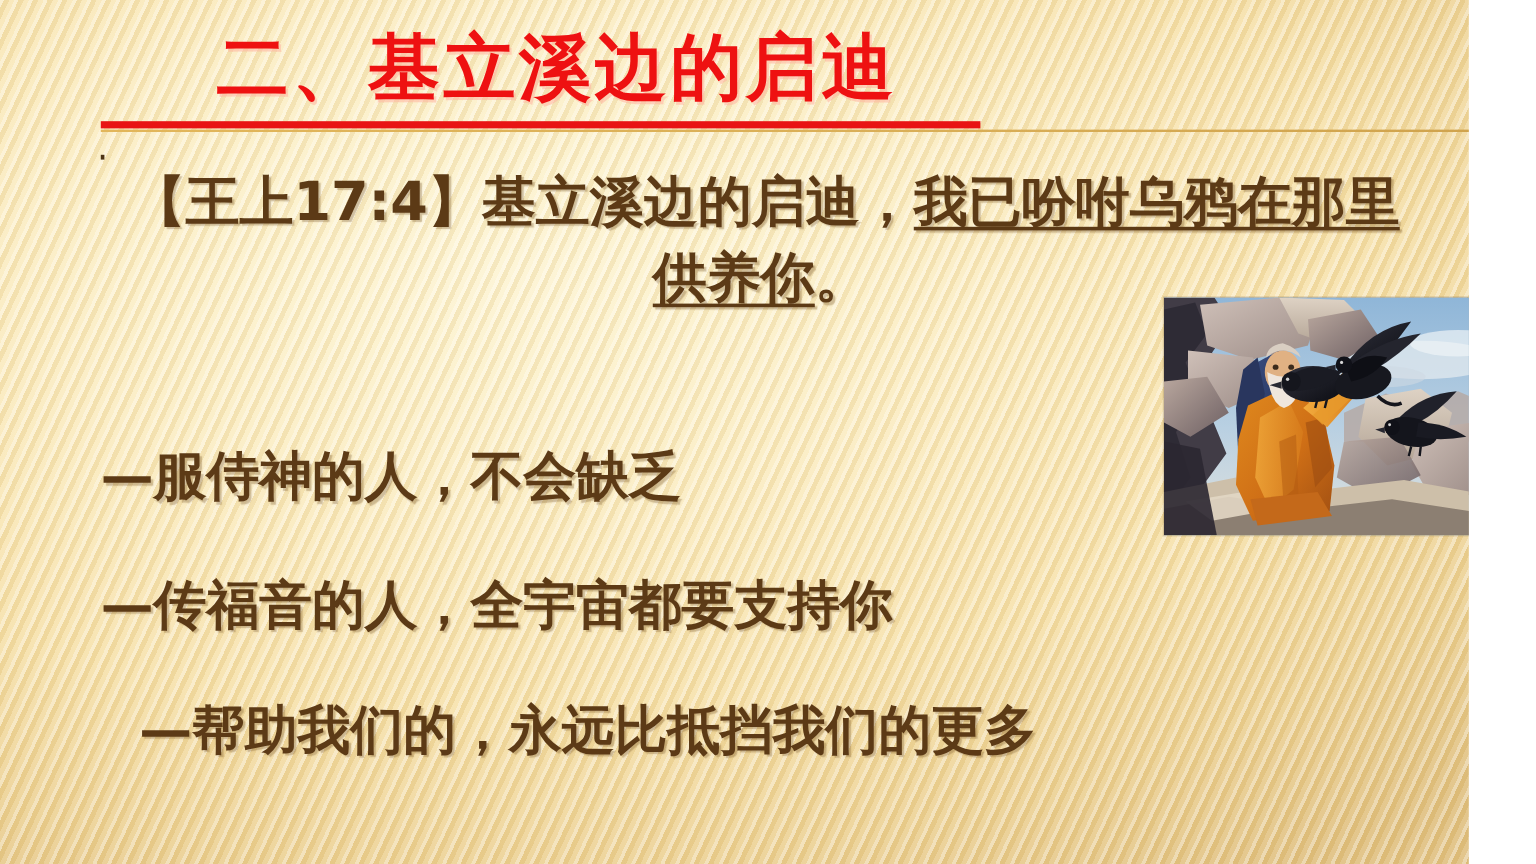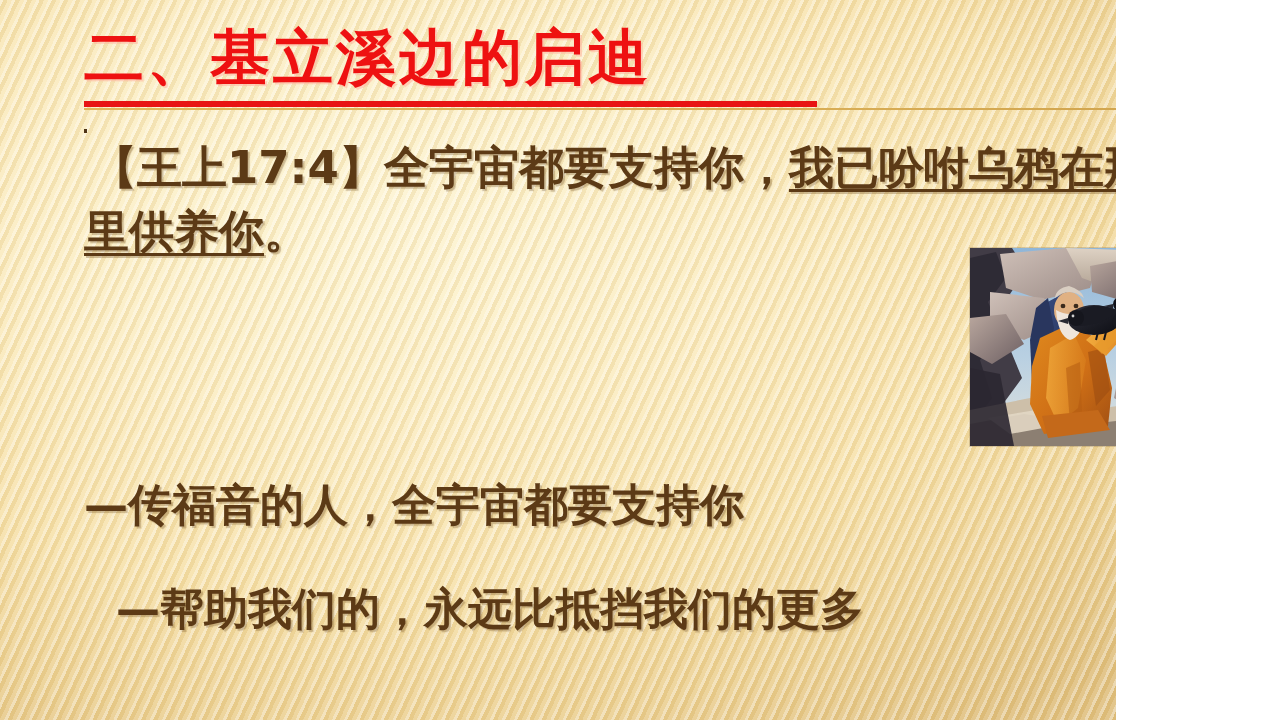--- a/index.html
+++ b/index.html
@@ -3,40 +3,41 @@
 <meta charset="utf-8">
 <style>
   html, body {
     margin: 0;
     padding: 0;
     background: #ffffff;
   }
 
   #slide {
     position: relative;
-    width: 1116px;
+    width: 1224px;
     height: 720px;
     overflow: hidden;
     font-family: "DejaVu Sans", "Liberation Sans", sans-serif;
     background:
       repeating-linear-gradient(
         115deg,
         rgba(255,255,255,0.40) 0px,
         rgba(255,255,255,0.40) 3px,
         rgba(205,170,95,0.17) 3px,
         rgba(205,170,95,0.17) 7px,
         rgba(255,255,255,0.12) 7px,
         rgba(255,255,255,0.12) 11px
       ),
       radial-gradient(ellipse 95% 85% at 34% 30%,
         #fdf4d2 0%,
         #fbecc0 34%,
         #f6e0a8 62%,
         #ecd091 82%,
         #dfbe7c 100%);
+    text-align: center;
   }
 
   
   #title-block {
     position: absolute;
     left: 84px;
     top: 22px;
     width: 760px;
   }
   #slide-title {
@@ -141,23 +142,24 @@
 <div id="slide">
 
   <div id="title-block">
     <div id="slide-title">二、基立溪边的启迪</div>
   </div>
   <div id="title-rule"></div>
   <div id="header-hairline"></div>
   <div id="stray-dot"></div>
 
   <div id="scripture">
-    <span class="lead">【王上17:4】</span><span>全宇宙都要支持你，</span><span class="ul">我已吩咐乌鸦在那里供养你</span><span>。</span>
+    <span class="lead">【王上17:4】</span><span>基立溪边的启迪，</span><span class="ul">我已吩咐乌鸦在那里供养你</span><span>。</span>
   </div>
 
+  <div class="bullet-line" id="bullet-1">—服侍神的人，不会缺乏</div>
   <div class="bullet-line" id="bullet-2">—传福音的人，全宇宙都要支持你</div>
   <div class="bullet-line" id="bullet-3">—帮助我们的，永远比抵挡我们的更多</div>
 
   <div id="picture">
     <svg viewBox="0 0 268 198" preserveAspectRatio="none">
       <defs>
         <linearGradient id="skyG" x1="0" y1="0" x2="0" y2="1">
           <stop offset="0%" stop-color="#8fb6d8"></stop>
           <stop offset="55%" stop-color="#b9d0e2"></stop>
           <stop offset="100%" stop-color="#e0e2dd"></stop>

